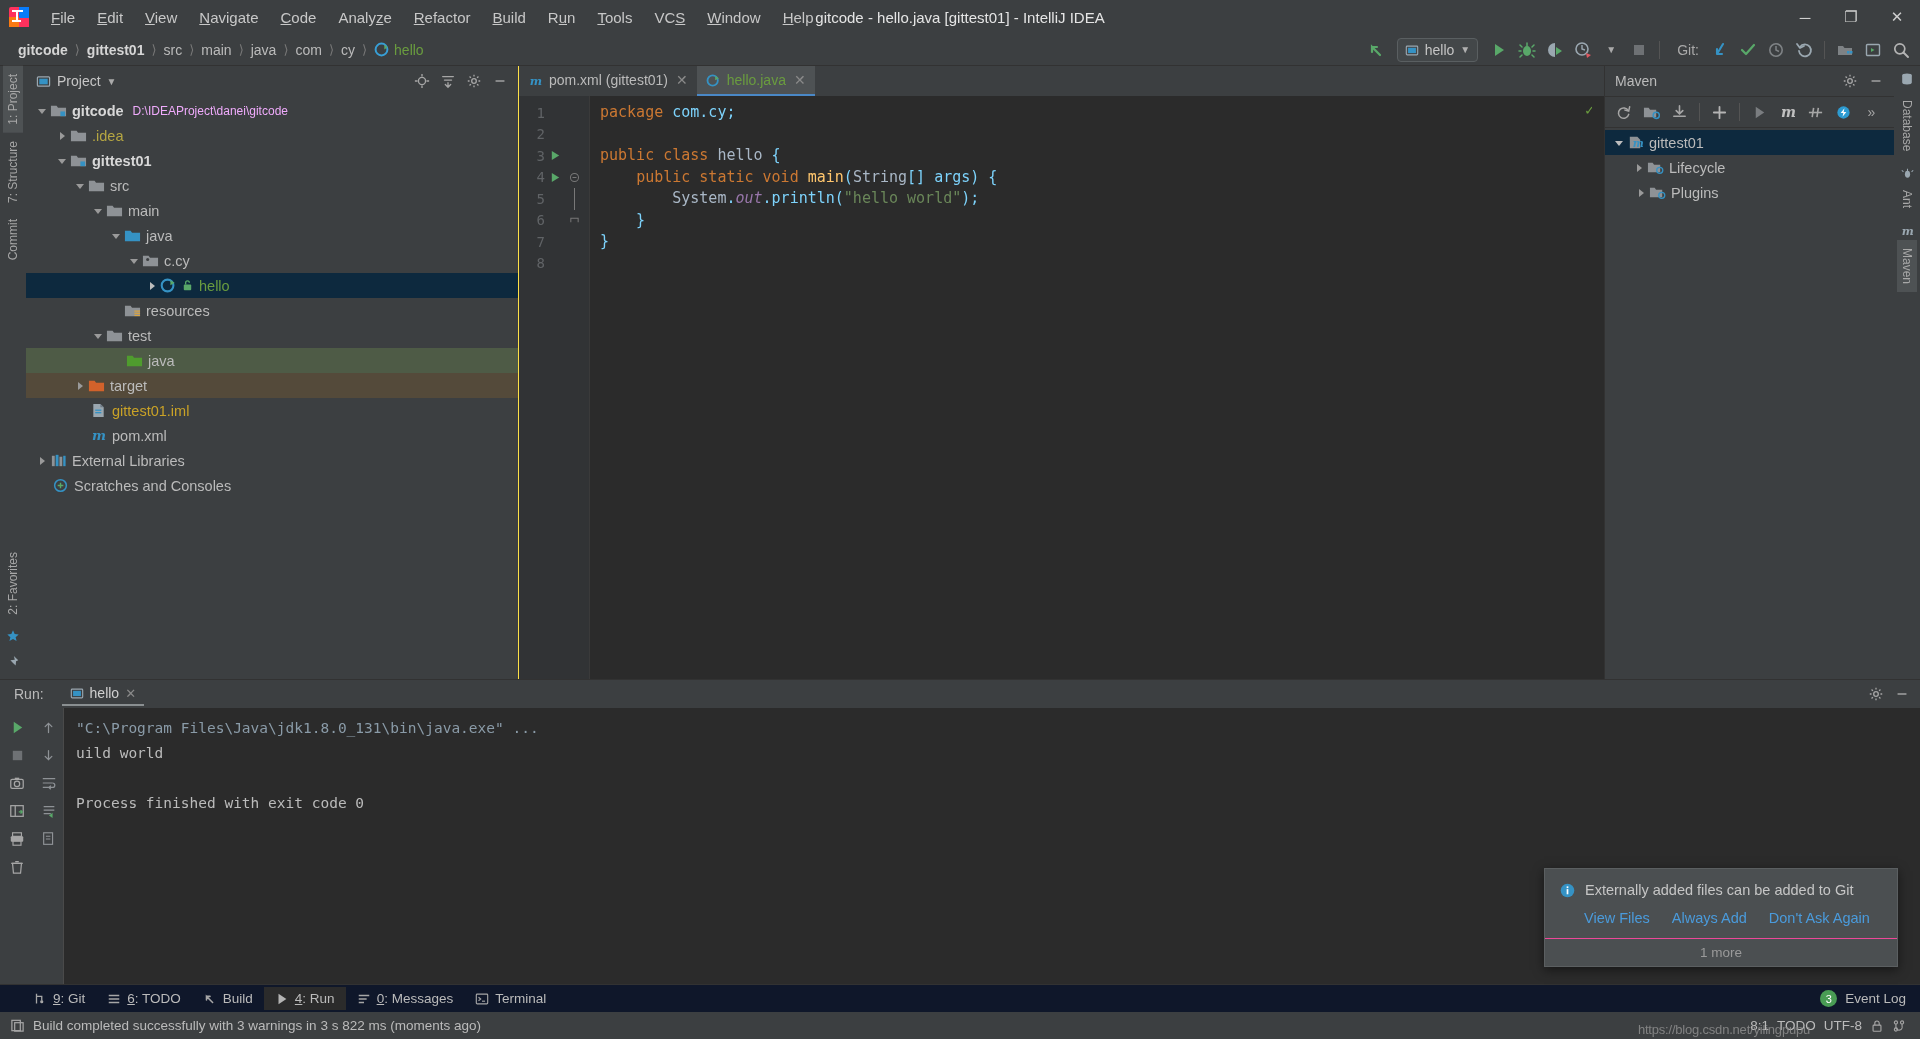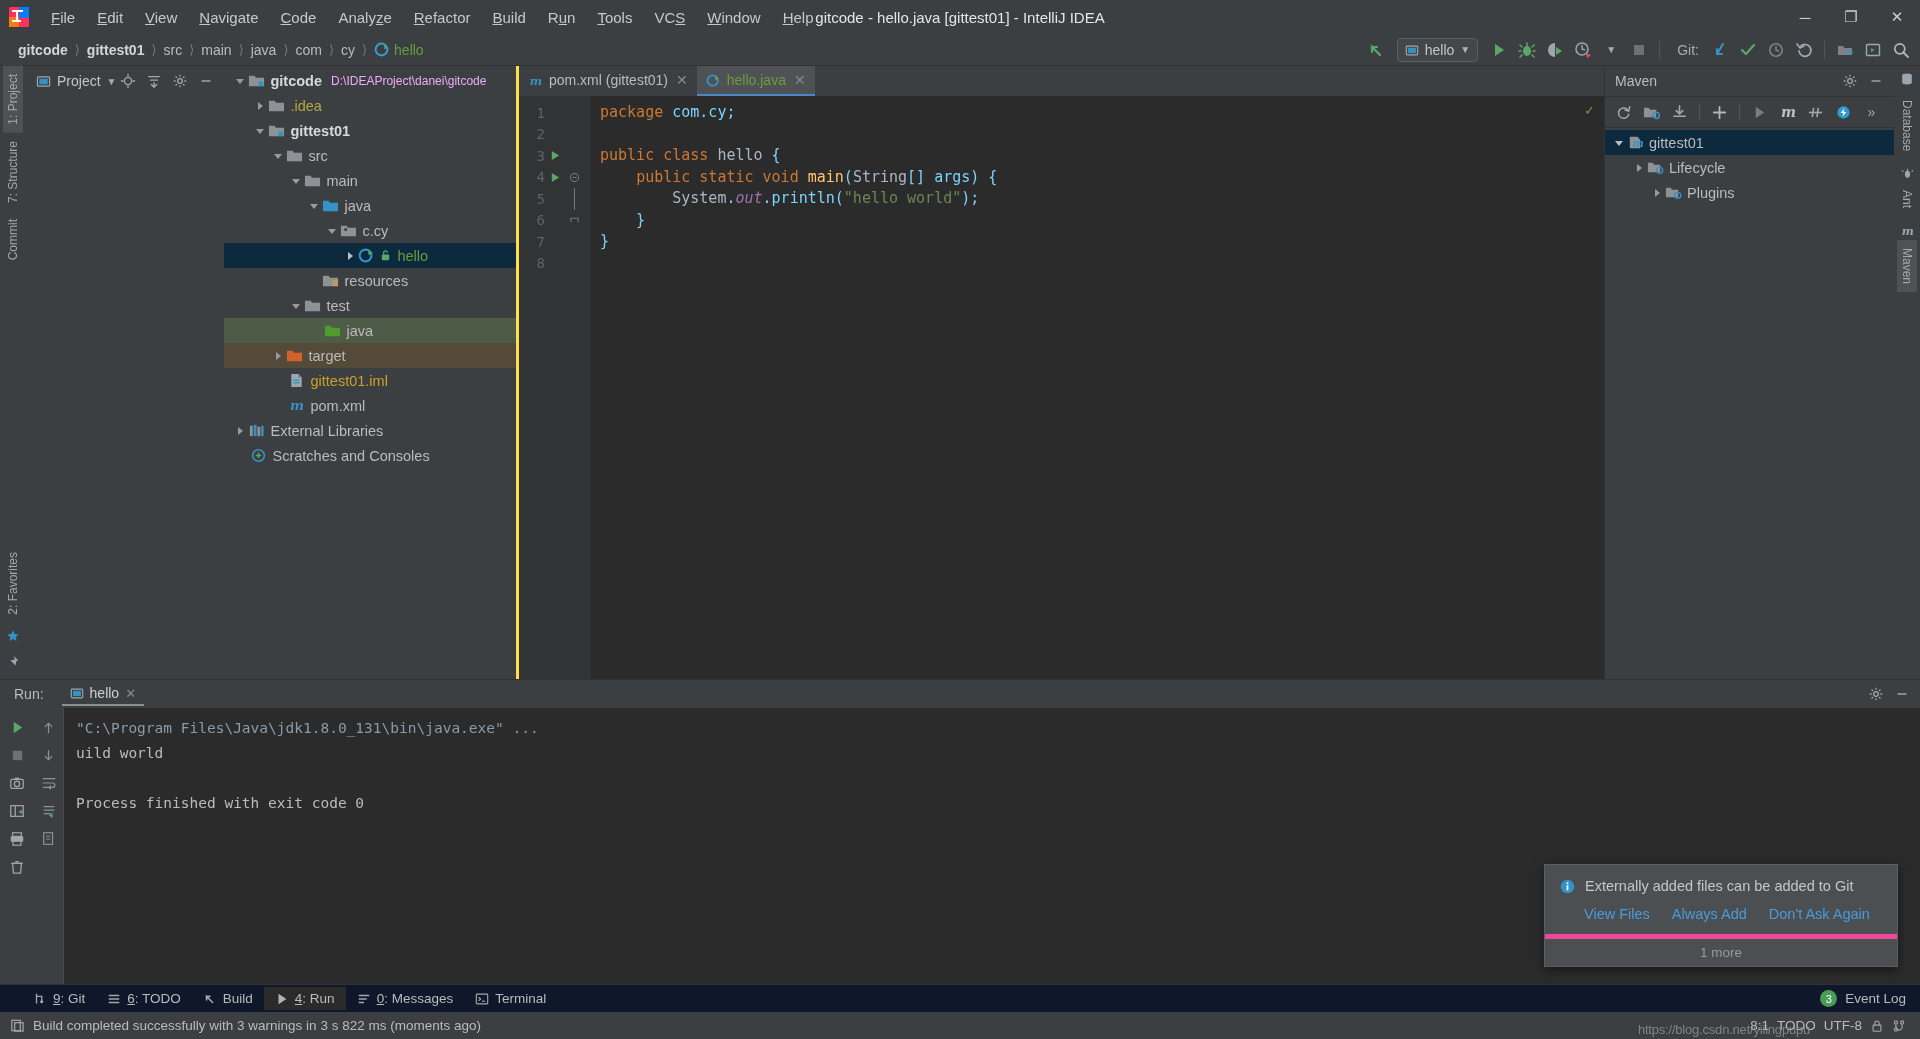--- a/index.html
+++ b/index.html
@@ -41,22 +41,22 @@
   .main { flex:1; display:flex; min-height:0; }
   .lrail, .rrail { width:26px; background:#3c3f41; display:flex; flex-direction:column;
     align-items:center; flex:0 0 26px; }
   .rail-tab { writing-mode:vertical-rl; font-size:12px; color:#a8a8a8; padding:8px 3px;
     display:flex; align-items:center; gap:5px; white-space:nowrap; }
   .rail-tab.rot180 { transform:rotate(180deg); }
   .rail-tab.active { background:#4e5254; }
   .rail-spacer { flex:1; }
 
   
-  .proj { width:493px; background:#3c3f41; display:flex; 
-    flex:0 0 493px; border-right:3px solid #fde047; }
+  .proj { width:493px; background:#3c3f41; display:flex; flex-direction:column;
+    flex:0 0 493px; border-right:1px solid #fde047; }
   .panel-head { height:30px; display:flex; align-items:center; padding:0 6px 0 10px;
     font-size:14px; flex:0 0 30px; }
   .panel-title { display:flex; align-items:center; gap:6px; color:#c6c6c6; }
   .panel-actions { margin-left:auto; display:flex; align-items:center; gap:2px; }
   .pact { width:24px; height:24px; display:flex; align-items:center; justify-content:center; }
   .tree { flex:1; overflow:hidden; padding-top:2px; font-size:14.5px; }
   .trow { height:25px; display:flex; align-items:center; white-space:nowrap; padding-right:6px; }
   .trow.sel { background:#0d293e; }
   .trow.greenbg { background:#4e5b46; }
   .trow.brownbg { background:#544a3a; }
@@ -126,21 +126,21 @@
 
   
   .notif { position:absolute; right:22px; bottom:72px; width:354px;
     background:#4b4f51; border:1px solid #5b5f61; box-shadow:0 3px 10px rgba(0,0,0,.5);
     font-size:14.5px; z-index:40; }
   .notif-body { padding:12px 14px 10px 14px; }
   .notif-top { display:flex; align-items:flex-start; gap:9px; }
   .notif-text { color:#c6c6c6; line-height:18px; }
   .notif-links { display:flex; gap:22px; margin:11px 0 2px 25px; }
   .nlink { color:#4a9bdc; cursor:pointer; }
-  .notif-more { border-top:5px solid #ec4899; text-align:center; padding:6px;
+  .notif-more { border-top:1px solid #ec4899; text-align:center; padding:6px;
     color:#9a9a9a; font-size:13.5px; }
 
   
   .toolwin-bar { height:28px; background:#0f172a; display:flex; align-items:center;
     flex:0 0 28px; padding-left:22px; border-top:1px solid #323232; font-size:13.5px; }
   .twb { display:flex; align-items:center; gap:6px; padding:4px 11px; color:#bbb; }
   .twb.active { background:#2b2b2b; }
   .twb u { text-decoration:underline; }
   .twb-right { margin-left:auto; display:flex; align-items:center; gap:8px;
     padding-right:14px; }
@@ -744,21 +744,21 @@
               <svg width="10" height="10" viewBox="0 0 10 10">
                 <path d="M3 1 L8 5 L3 9 Z" fill="#9a9a9a"></path>
               </svg>
             </span>
           <svg width="17" height="17" viewBox="0 0 18 18">
               <path d="M1 4 L6 4 L7.5 6 L14 6 L14 14 L1 14 Z" fill="#8e9296"></path>
               <circle cx="13.5" cy="12" r="3.2" fill="none" stroke="#3592c4" stroke-width="1.4"></circle>
             </svg>
           <span class="tlabel">Lifecycle</span>
         </div>
-        <div class="trow" style="padding-left:44px">
+        <div class="trow" style="padding-left:28px">
           <span class="arrow">
               <svg width="10" height="10" viewBox="0 0 10 10">
                 <path d="M3 1 L8 5 L3 9 Z" fill="#9a9a9a"></path>
               </svg>
             </span>
           <svg width="17" height="17" viewBox="0 0 18 18">
               <path d="M1 4 L6 4 L7.5 6 L14 6 L14 14 L1 14 Z" fill="#8e9296"></path>
               <circle cx="13.5" cy="12" r="3.2" fill="none" stroke="#3592c4" stroke-width="1.4"></circle>
             </svg>
           <span class="tlabel">Plugins</span>

